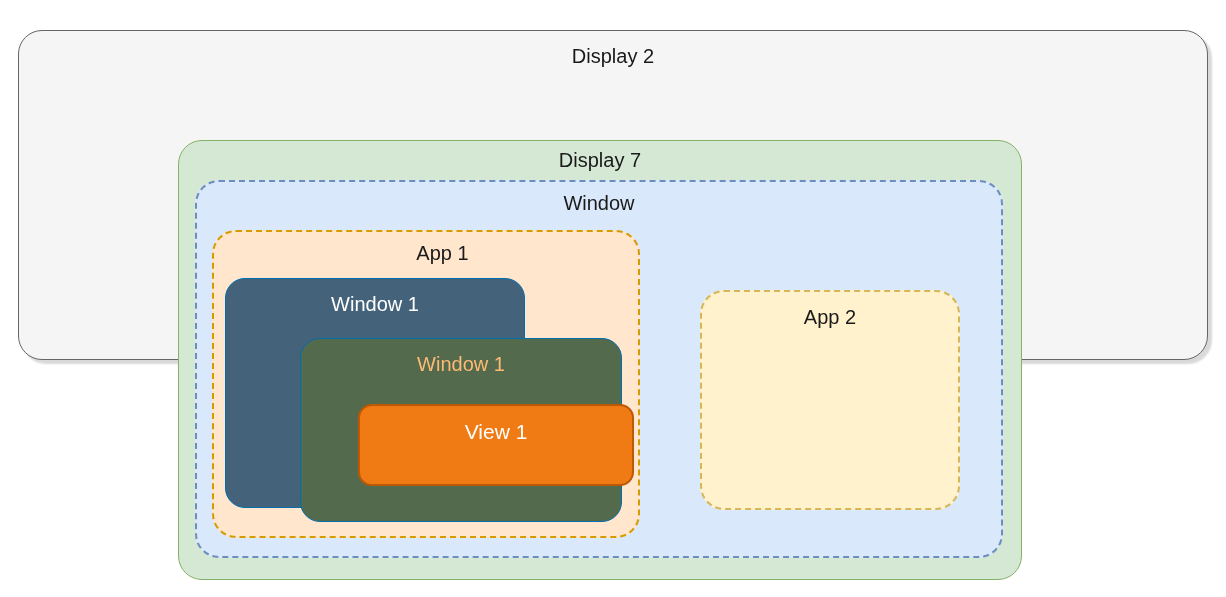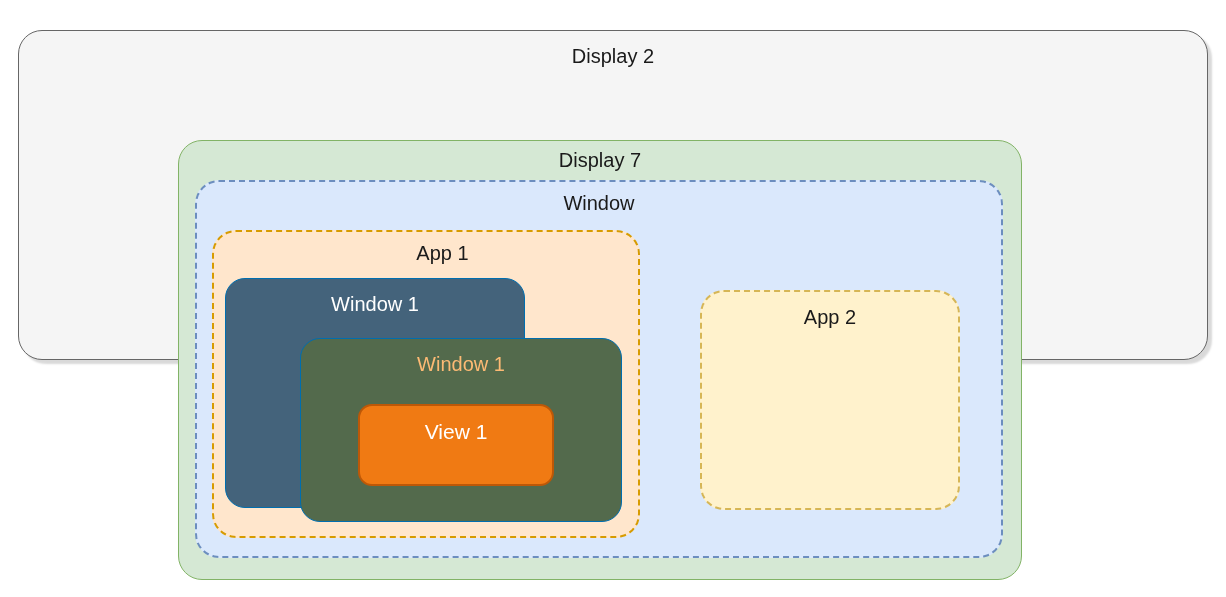--- a/index.html
+++ b/index.html
@@ -125,21 +125,21 @@
     .window1 .label {
       top: 14px;
       left: 0;
       right: 0;
       color: #fdba74;
     }
     
     .view1 {
       left: 358px;
       top: 404px;
-      width: 196px;
+      width: 276px;
       height: 82px;
       background: #f07a13;
       border: 2px solid #bd5807;
       border-radius: 14px;
     }
     .view1 .label {
       top: 14px;
       left: 0;
       right: 0;
       color: #ffffff;

